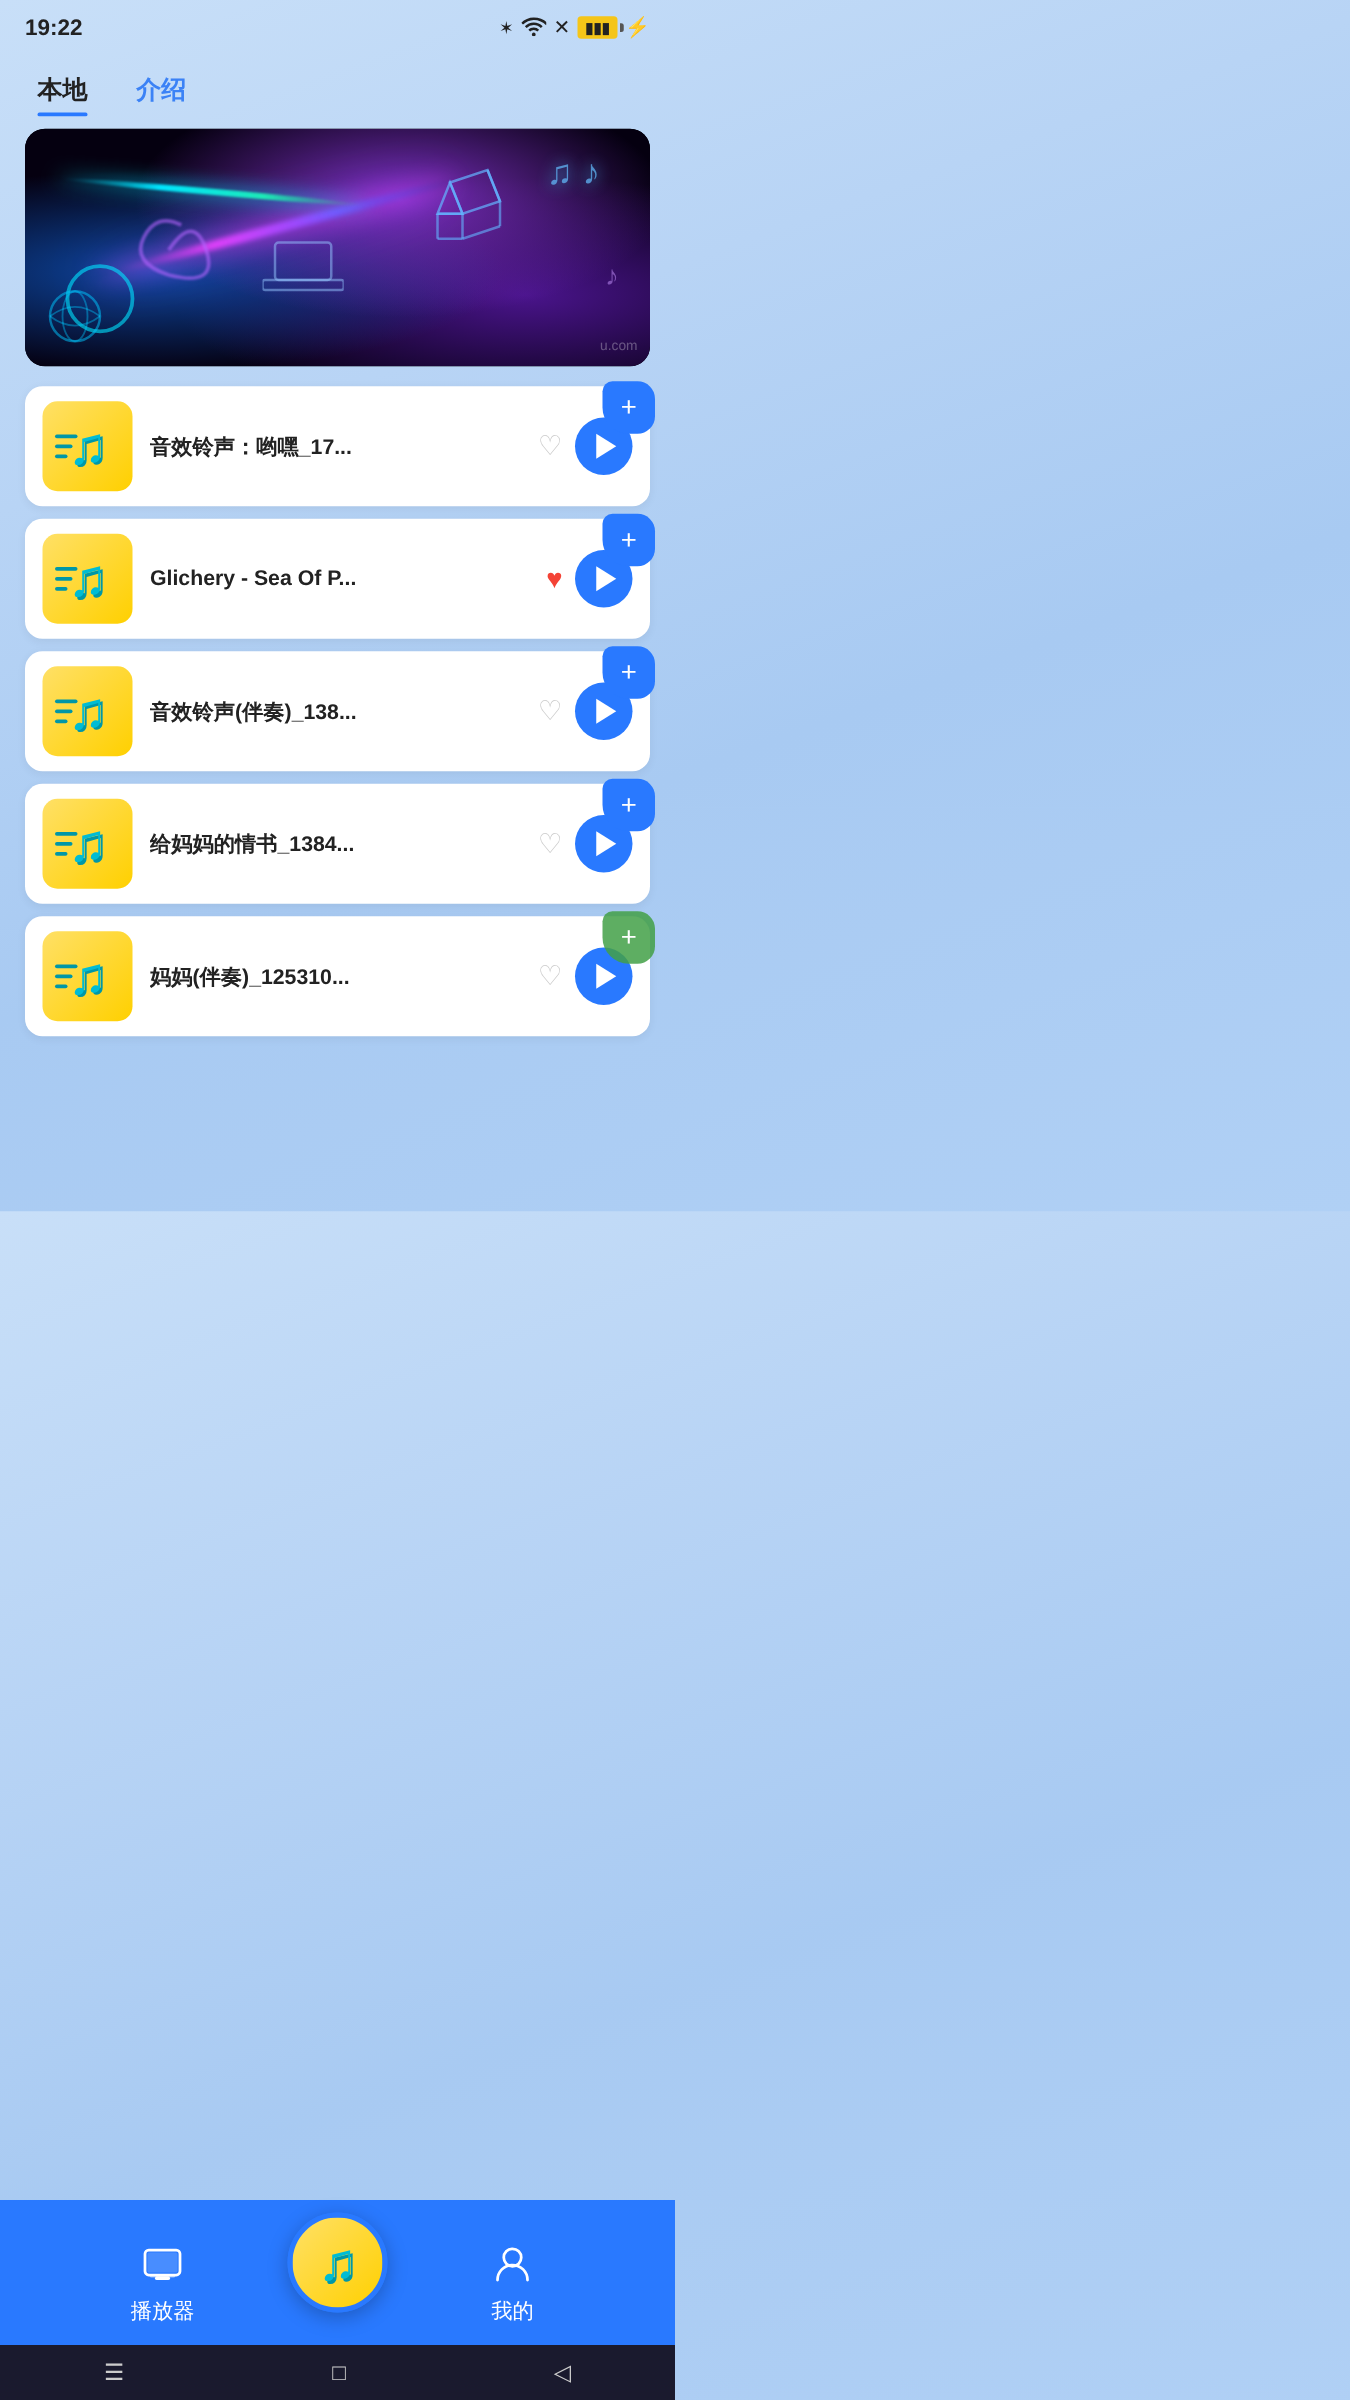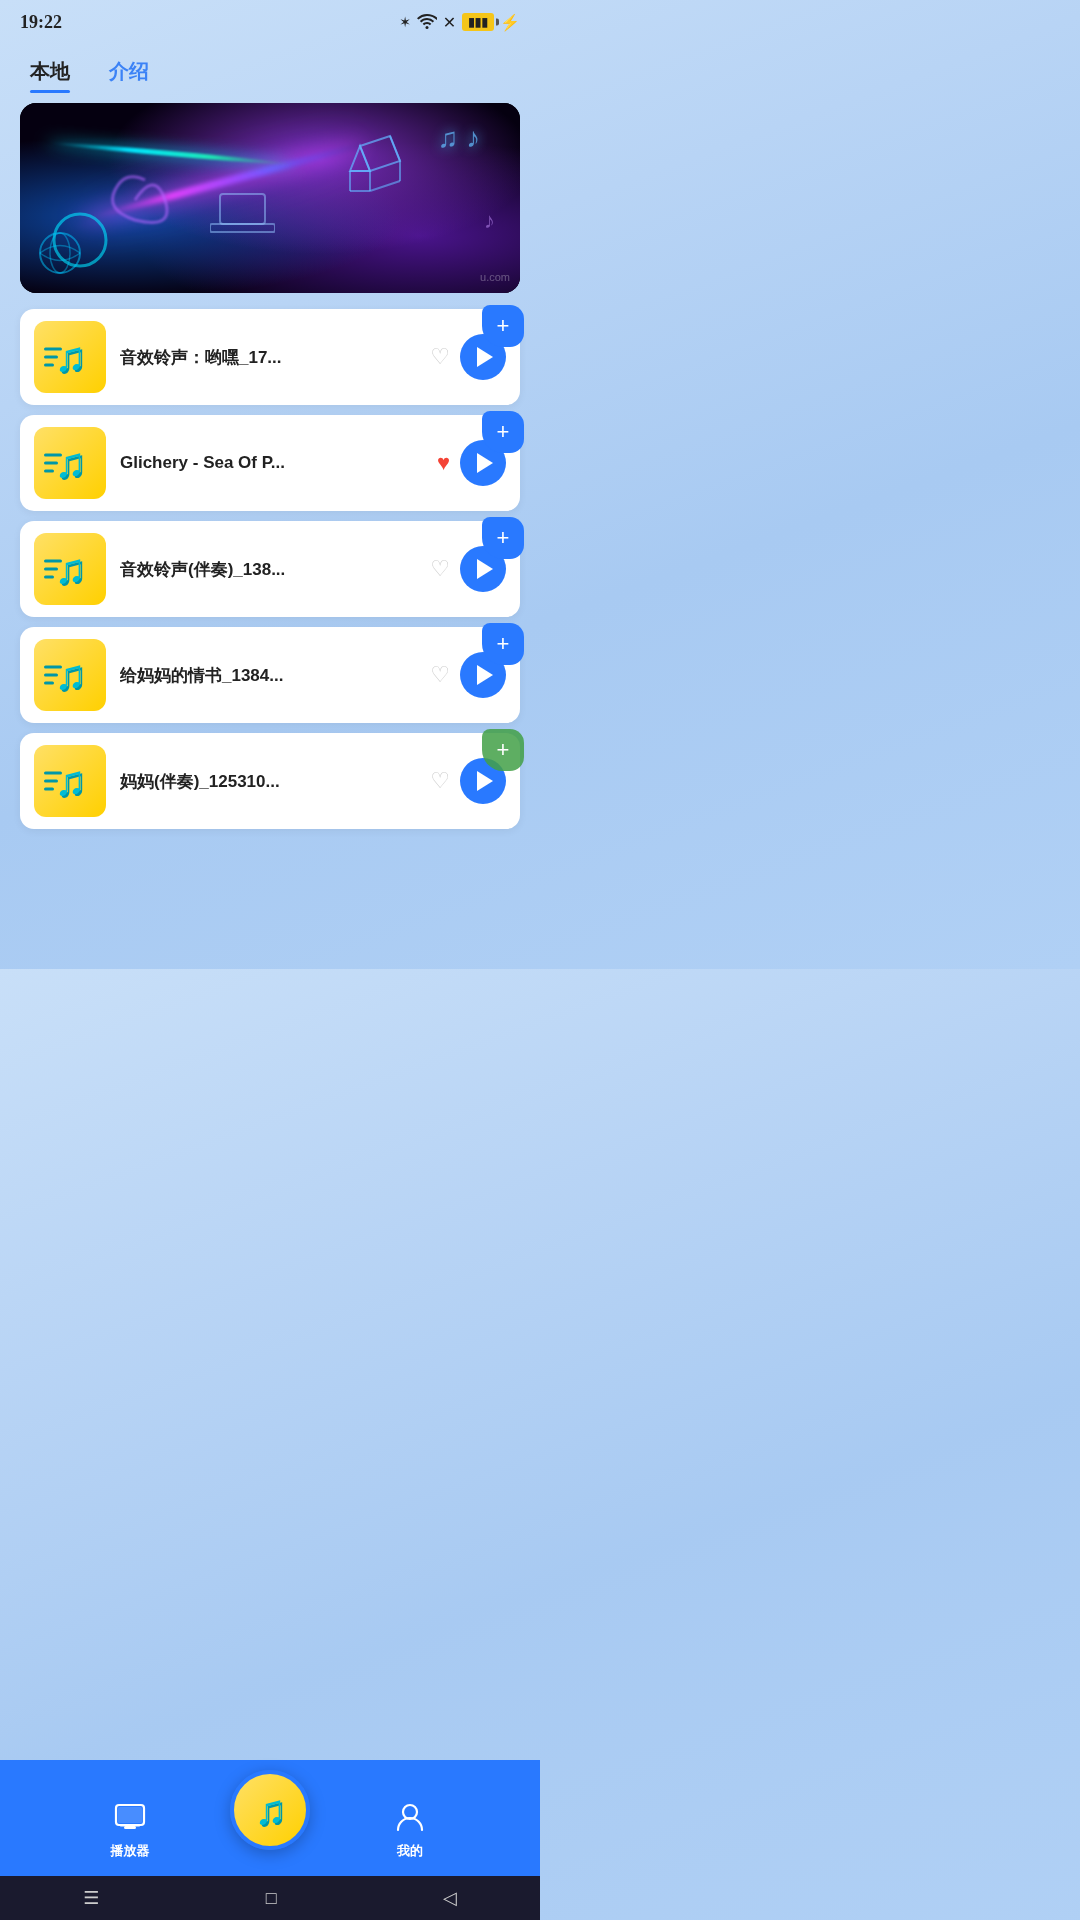--- a/index.html
+++ b/index.html
@@ -19,21 +19,20 @@
       display: flex;
       justify-content: space-between;
       align-items: center;
       padding: 8px 20px 4px;
       height: 40px;
     }
     .status-time {
       font-size: 18px;
       font-weight: 600;
       color: #222;
-      font-family: Liberation Serif, serif;
     }
     .status-icons {
       display: flex;
       align-items: center;
       gap: 6px;
     }
     .status-icons span {
       font-size: 14px;
       color: #222;
     }
@@ -290,23 +289,23 @@
     }
     .nav-item {
       display: flex;
       flex-direction: column;
       align-items: center;
       gap: 4px;
       cursor: pointer;
       flex: 1;
     }
     .nav-label {
-      font-size: 13px;
+      font-size: 17px;
       color: white;
-      font-weight: 700;
+      font-weight: 400;
     }
     .nav-center {
       display: flex;
       flex-direction: column;
       align-items: center;
       margin-bottom: 10px;
       cursor: pointer;
     }
     .nav-center-circle {
       width: 80px;

